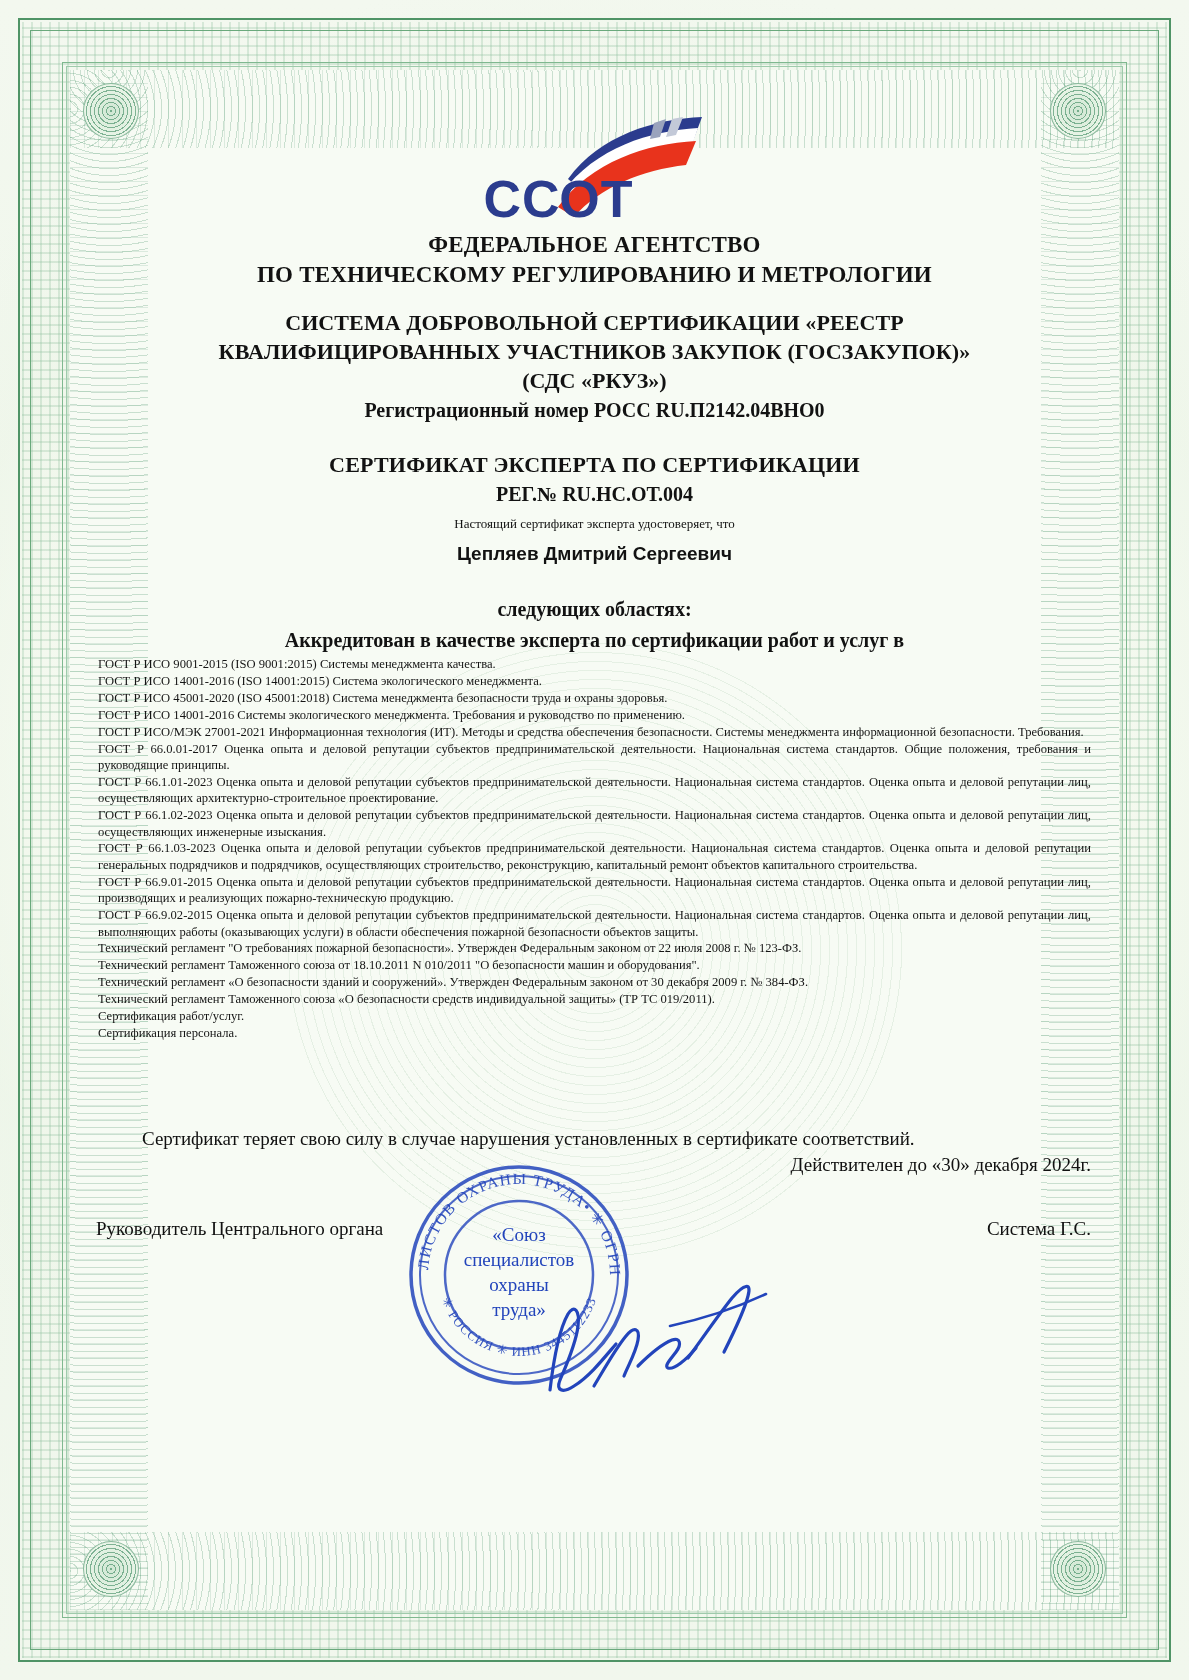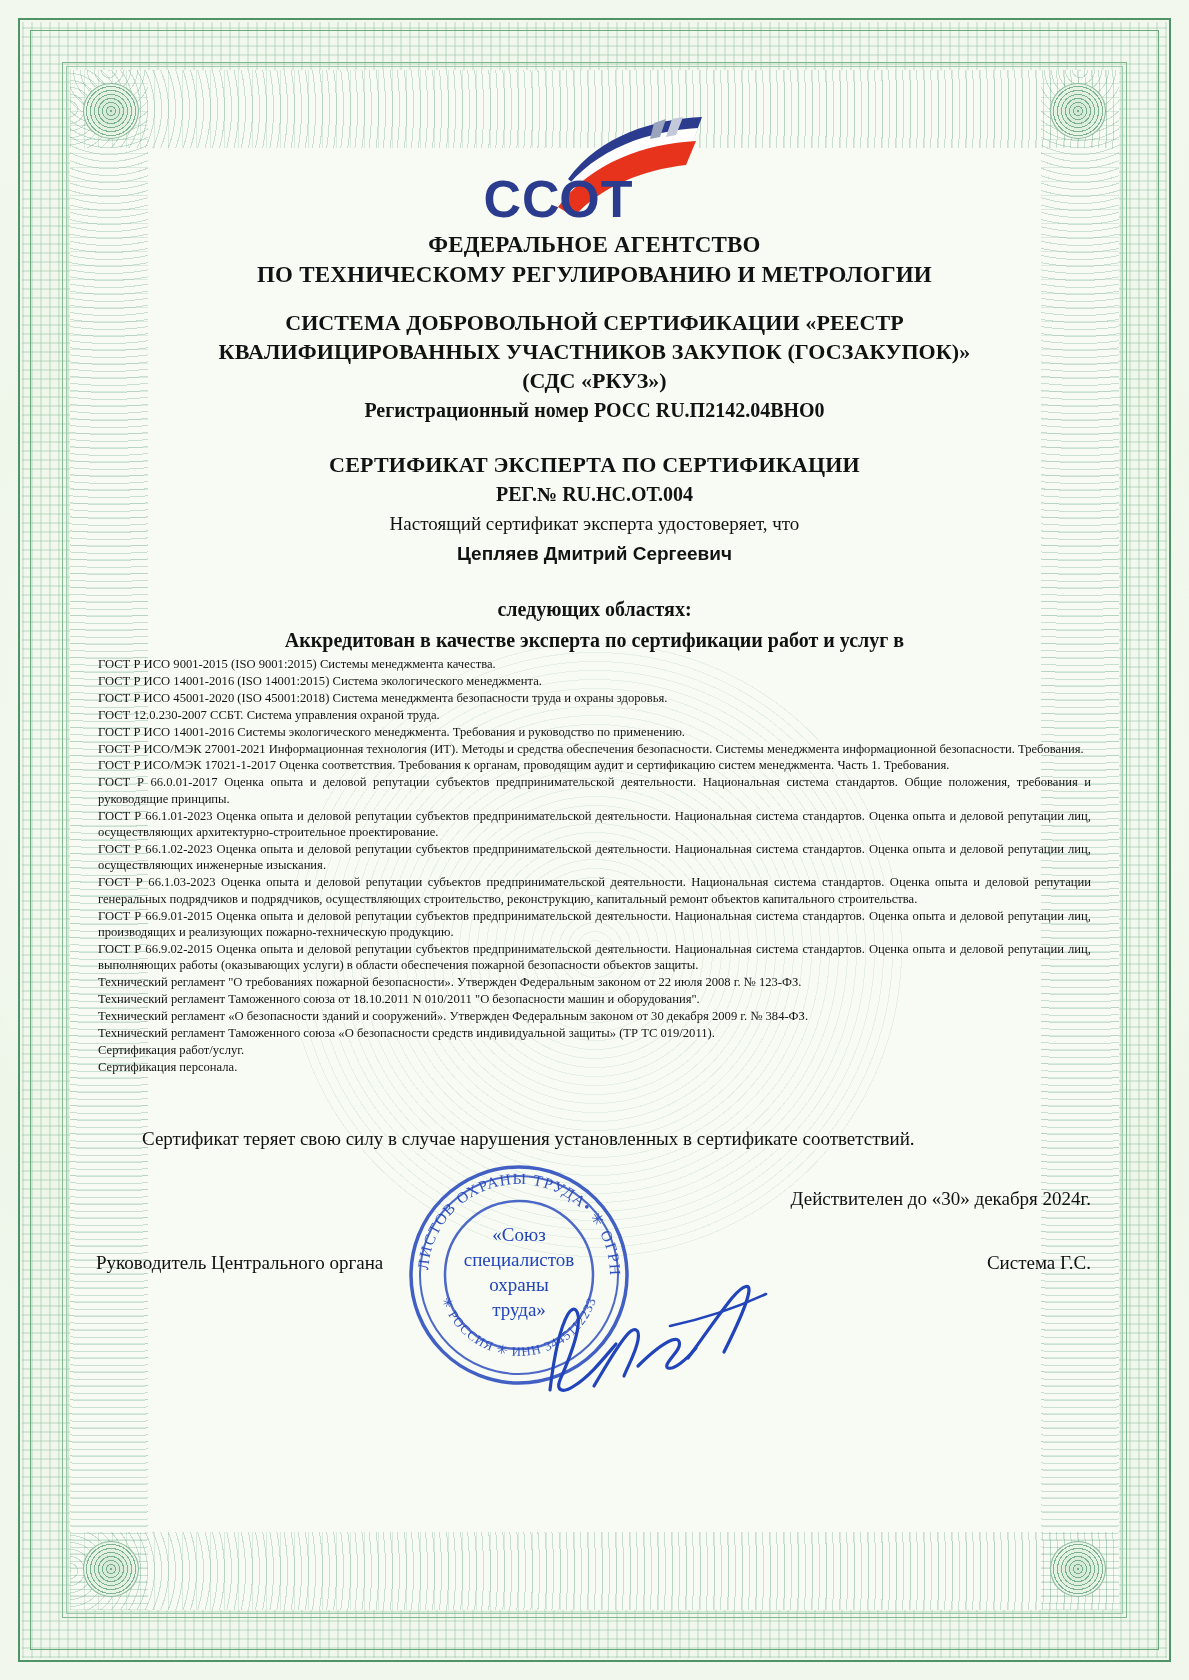--- a/index.html
+++ b/index.html
@@ -109,21 +109,21 @@
     font-family:"Liberation Serif", serif;
     font-weight:bold;color:#121212;
   }
   .agency{top:146px;font-size:23px;line-height:30px;letter-spacing:.2px;}
   .system{top:224px;font-size:22px;line-height:29px;letter-spacing:.1px;}
   .sds{top:282px;font-size:22px;line-height:29px;}
   .regnum{top:312px;font-size:20px;line-height:28px;}
   .cert-title{top:366px;font-size:22px;line-height:30px;letter-spacing:.2px;}
   .cert-reg{top:396px;font-size:20px;line-height:28px;}
   .attests{
-    top:426px;font-size:19px;font-weight:normal;line-height:27px;
+    top:426px;font-size:13px;font-weight:normal;line-height:27px;
   }
   .person{
     top:456px;font-size:19px;line-height:27px;
     font-family:"Liberation Sans", sans-serif;font-weight:bold;
   }
   .accredited{
     top:510px;font-size:20px;line-height:31px;font-weight:bold;
     padding:0 40px;
   }
 
@@ -137,21 +137,21 @@
 
   
   .footer{
     position:absolute;left:0;right:0;top:1040px;
   }
   .revoke{
     font-size:19px;line-height:30px;text-align:justify;
     text-indent:46px;color:#111;
   }
   .valid-row{
-    margin-top:34px;position:relative;height:30px;
+    position:relative;height:30px;
   }
   .valid{
     position:absolute;right:2px;top:0;font-size:19px;color:#111;
   }
   .sign-row{
     margin-top:34px;position:relative;height:32px;
   }
   .sign-left{position:absolute;left:0;top:0;font-size:19px;color:#111;}
   .sign-right{position:absolute;right:2px;top:0;font-size:19px;color:#111;}
 
@@ -235,24 +235,22 @@
 
     <div class="hdr accredited">
       <div>следующих областях:</div>
       <div>Аккредитован в качестве эксперта по сертификации работ и услуг  в</div>
     </div>
 
     <div class="scope" id="scope-list">
         <p>ГОСТ Р ИСО 9001-2015 (ISO 9001:2015) Системы менеджмента качества.</p>
         <p>ГОСТ Р ИСО 14001-2016 (ISO 14001:2015) Система экологического менеджмента.</p>
         <p>ГОСТ Р ИСО 45001-2020 (ISO 45001:2018) Система менеджмента безопасности труда и охраны здоровья.</p>
-        <p>ГОСТ  12.0.230-2007 ССБТ. Система управления охраной труда.</p>
         <p>ГОСТ Р ИСО 14001-2016 Системы экологического менеджмента. Требования и руководство по применению.</p>
         <p>ГОСТ Р ИСО/МЭК 27001-2021 Информационная технология (ИТ). Методы и средства обеспечения безопасности. Системы менеджмента информационной безопасности. Требования.</p>
-        <p>ГОСТ Р ИСО/МЭК 17021-1-2017 Оценка соответствия. Требования к органам, проводящим аудит и сертификацию систем менеджмента. Часть 1. Требования.</p>
         <p>ГОСТ Р 66.0.01-2017 Оценка опыта и деловой репутации субъектов предпринимательской деятельности. Национальная система стандартов. Общие положения, требования и руководящие принципы.</p>
         <p>ГОСТ Р 66.1.01-2023 Оценка опыта и деловой репутации субъектов предпринимательской деятельности. Национальная система стандартов. Оценка опыта и деловой репутации лиц, осуществляющих архитектурно-строительное проектирование.</p>
         <p>ГОСТ Р 66.1.02-2023 Оценка опыта и деловой репутации субъектов предпринимательской деятельности. Национальная система стандартов. Оценка опыта и деловой репутации лиц, осуществляющих инженерные изыскания.</p>
         <p>ГОСТ Р 66.1.03-2023 Оценка опыта и деловой репутации субъектов предпринимательской деятельности. Национальная система стандартов. Оценка опыта и деловой репутации генеральных подрядчиков и подрядчиков, осуществляющих строительство, реконструкцию, капитальный ремонт объектов капитального строительства.</p>
         <p>ГОСТ Р 66.9.01-2015 Оценка опыта и деловой репутации субъектов предпринимательской деятельности. Национальная система стандартов. Оценка опыта и деловой репутации лиц, производящих и реализующих пожарно-техническую продукцию.</p>
         <p>ГОСТ Р 66.9.02-2015 Оценка опыта и деловой репутации субъектов предпринимательской деятельности. Национальная система стандартов. Оценка опыта и деловой репутации лиц, выполняющих работы (оказывающих услуги) в области обеспечения пожарной безопасности объектов защиты.</p>
         <p>Технический регламент "О требованиях пожарной безопасности». Утвержден Федеральным законом от 22 июля 2008 г. № 123-ФЗ.</p>
         <p>Технический регламент Таможенного союза от 18.10.2011 N 010/2011 "О безопасности машин и оборудования".</p>
         <p>Технический регламент «О безопасности зданий и сооружений». Утвержден Федеральным законом от 30 декабря 2009 г. № 384-ФЗ.</p>
         <p>Технический регламент Таможенного союза «О безопасности средств индивидуальной защиты» (ТР ТС 019/2011).</p>

